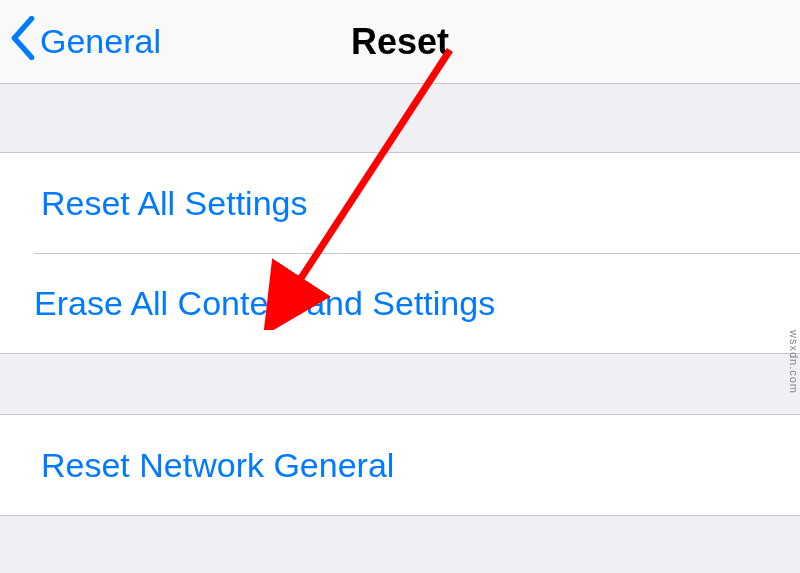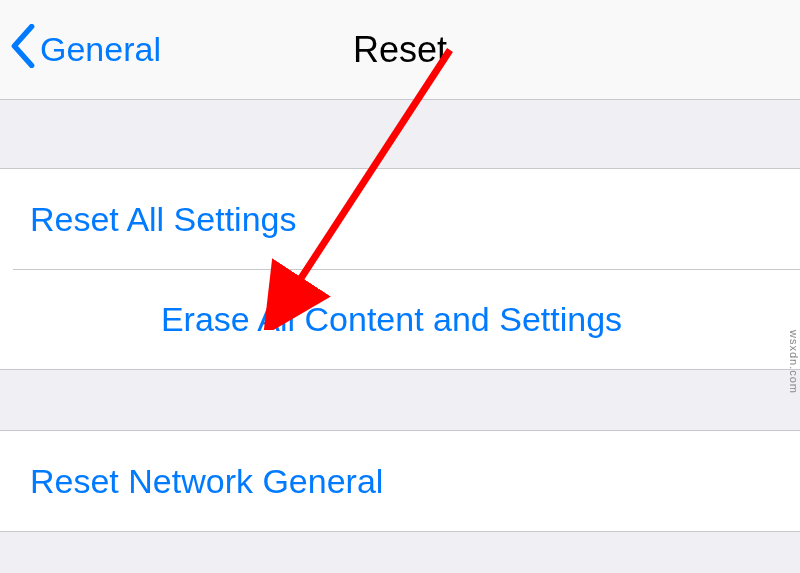--- a/index.html
+++ b/index.html
@@ -7,60 +7,60 @@
       width: 800px;
       height: 573px;
       font-family: -apple-system, "Helvetica Neue", Helvetica, Arial, sans-serif;
       background: #efeff4;
       overflow: hidden;
       position: relative;
     }
     .navbar {
       display: flex;
       align-items: center;
-      height: 100px;
+      height: 84px;
       background: #f9f9f9;
       border-bottom: 1px solid #c8c7cc;
       position: relative;
       padding: 0 10px;
     }
     .back {
       display: flex;
       align-items: center;
       color: #007aff;
       font-size: 34px;
       font-weight: 400;
       cursor: pointer;
     }
     .back svg { width: 26px; height: 44px; margin-right: 4px; }
     .title {
       position: absolute;
       left: 50%;
       transform: translateX(-50%);
       font-size: 36px;
-      font-weight: 400;
+      font-weight: 700;
       color: #000;
     }
     .spacer { height: 68px; }
     .group {
       background: #fff;
       border-top: 1px solid #c8c7cc;
       border-bottom: 1px solid #c8c7cc;
     }
     .row {
       height: 100px;
       display: flex;
       align-items: center;
-      padding: 0 30px;
+      padding: 0 41px;
       color: #007aff;
       font-size: 34px;
       font-weight: 400;
       cursor: pointer;
     }
-    .row + .row { border-top: 1px solid #c8c7cc; margin-left: 13px; padding-left: 0; justify-content: center; }
+    .row + .row { border-top: 1px solid #c8c7cc; margin-left: 34px; padding-left: 0; }
     .group2-spacer { height: 60px; }
     .annotation-arrow {
       position: absolute;
       pointer-events: none;
       top: 40px;
       left: 260px;
     }
     .watermark {
       position: absolute;
       right: 0;

